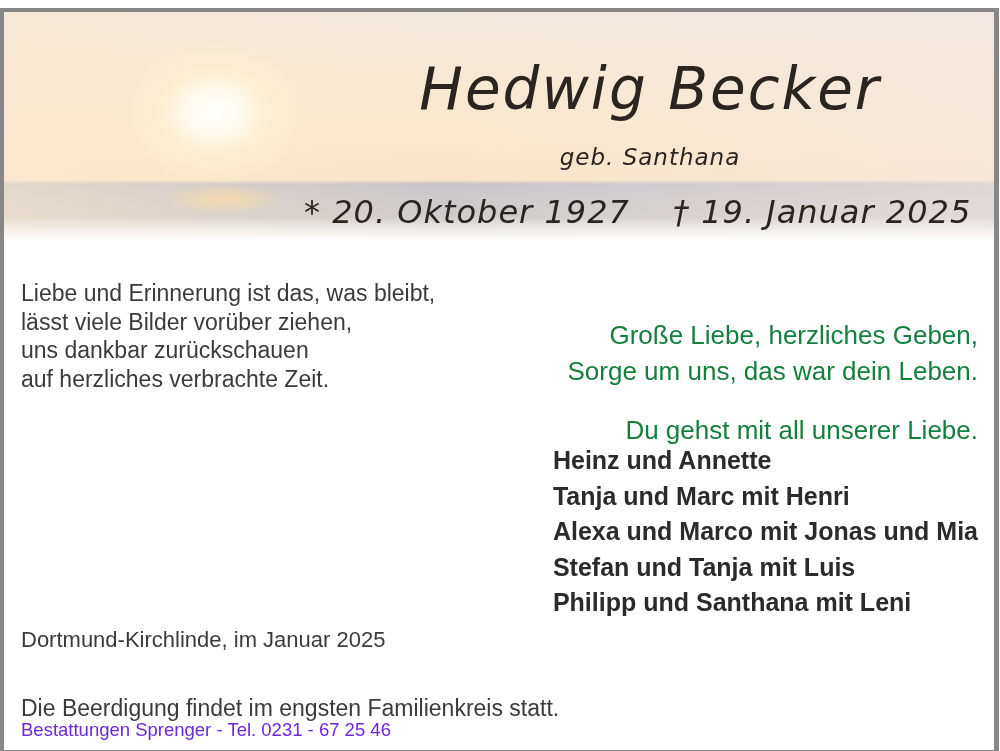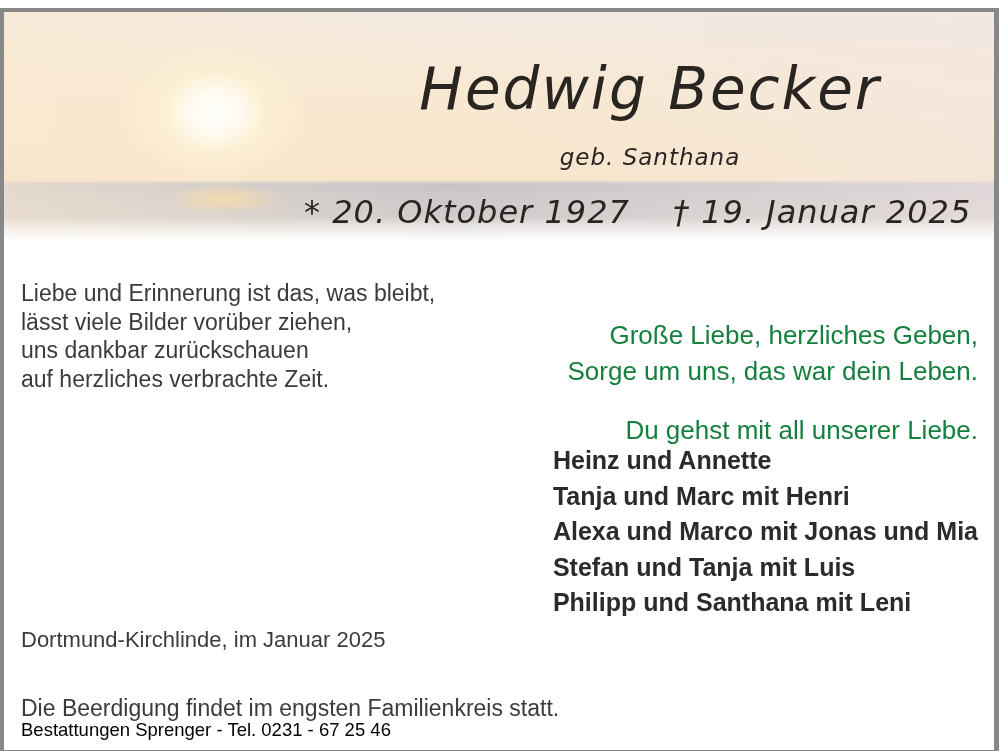--- a/index.html
+++ b/index.html
@@ -136,21 +136,21 @@
     position: absolute;
     top: 659px; left: 17px;
     font-size: 23px;
     color: #3b3b3b;
     margin-top: 24px;
   }
   .funeral-home {
     position: absolute;
     top: 707px; left: 17px;
     font-size: 18.5px;
-    color: #000000;
+    color: #6d28d9;
   }
 </style>
 </head>
 <body>
 
 <div class="card">
 
   <div class="photo">
     <div class="sun"></div>
     <div class="reflection"></div>

